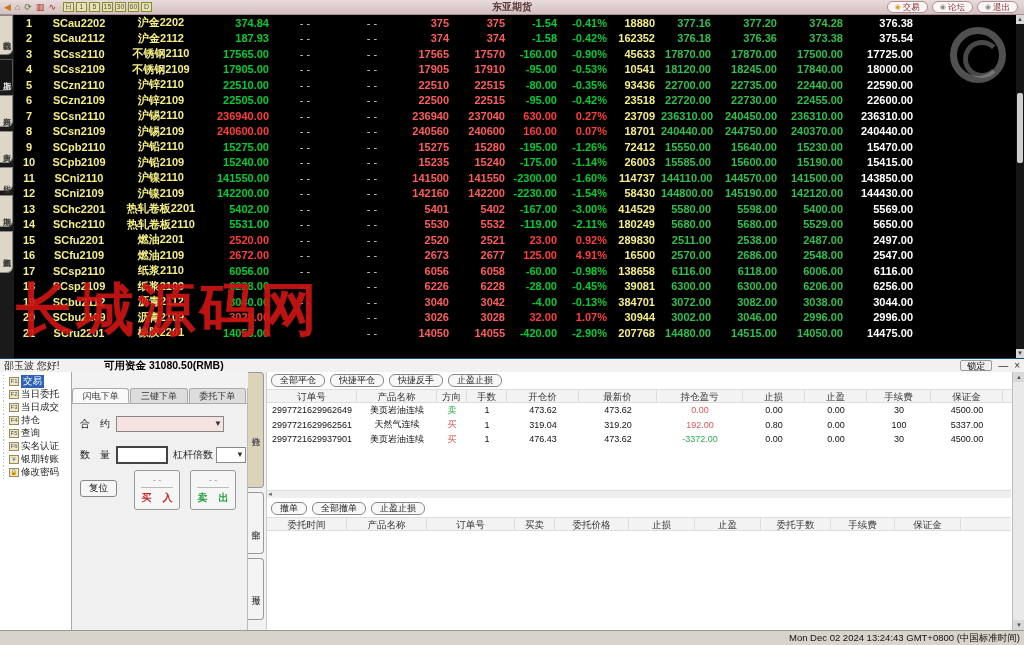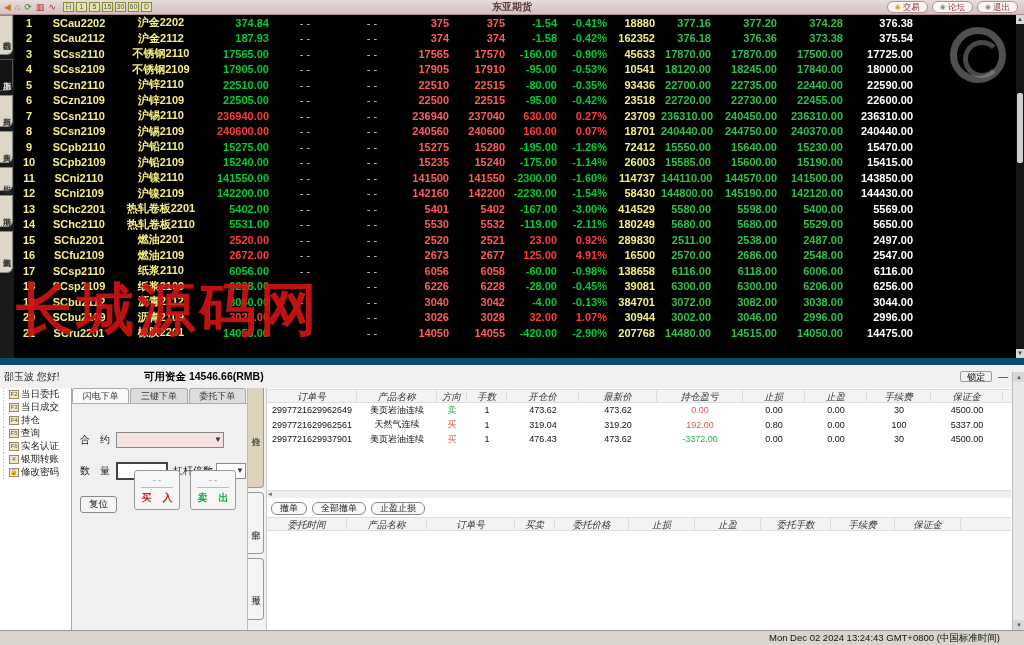--- a/index.html
+++ b/index.html
@@ -45,22 +45,22 @@
 
   
   .watermark { position:absolute; left:16px; top:272px; font-size:57px; font-weight:bold;
     color:rgba(205,20,20,0.92); z-index:55; letter-spacing:4px; white-space:nowrap; }
   .wm-logo { position:absolute; right:18px; top:27px; width:56px; height:56px; border-radius:50%;
     border:7px solid rgba(160,160,160,0.5); z-index:54; }
   .wm-logo::after { content:""; position:absolute; left:6px; top:6px; width:28px; height:28px;
     border-radius:50%; border:5px solid rgba(160,160,160,0.45); border-right-color:transparent; }
 
   
-  .acct-strip { position:absolute; top:358px; left:0; width:1024px; height:30px; background:#f3f1ef;
-    border-top:7px solid #0c4a6e; display:flex; align-items:center; font-size:10px; color:#222; z-index:40;gap:40px; }
+  .acct-strip { position:absolute; top:358px; left:0; width:1024px; height:14px; background:#f3f1ef;
+    border-top:1px solid #0c4a6e; display:flex; align-items:center; font-size:10px; color:#222; z-index:40; }
   .greeting { padding-left:4px; width:104px; }
   .funds { font-weight:bold; font-size:10.5px; color:#000; }
   .strip-ctrls { margin-left:auto; display:flex; align-items:center; gap:6px; padding-right:4px; }
   .lock-btn { border:1px solid #999; background:#f0f0f0; border-radius:2px; font-size:9px; padding:0 6px; height:11px; line-height:10px; }
   .win-min,.win-close { font-size:10px; color:#333; line-height:10px; }
 
   .bottom { position:absolute; top:372px; left:0; width:1024px; height:258px; background:#f2f2f2; }
 
   
   .tree { position:absolute; left:0; top:0; width:72px; height:258px; background:#fff; border-right:1px solid #aaa; padding:3px 0 0 3px; }
@@ -69,21 +69,21 @@
   .tree-ico { width:10px; height:9px; background:#efe7c8; border:1px solid #998c5a; font-size:6px; line-height:7px;
     text-align:center; color:#555; flex:none; }
   .tree-item.selected .lbl { background:#2f63b5; color:#fff; padding:0 2px; }
 
   
   .orderp { position:absolute; left:72px; top:16px; width:176px; height:326px; background:#f0f0f0; border-right:1px solid #bbb; }
   .op-tabs { display:flex; height:16px; border-bottom:1px solid #aaa; }
   .op-tab { flex:1; font-size:9px; line-height:15px; text-align:center; color:#333; background:#ddd;
     border:1px solid #aaa; border-bottom:none; border-radius:3px 3px 0 0; margin-right:1px; }
   .op-tab.active { background:#fafafa; border-bottom:1px solid #fafafa; }
-  .op-row { position:absolute; display:flex; align-items:center; font-size:10px; color:#222;margin-top:16px; }
+  .op-row { position:absolute; display:flex; align-items:center; font-size:10px; color:#222; }
   .op-label { letter-spacing:0; }
   .sel { border:1px solid #888; background:#fff; height:16px; position:relative; }
   .sel.pink { background:#f7e2e2; }
   .sel .car { position:absolute; right:1px; top:2px; font-size:8px; color:#333; }
   .qty-input { width:52px; height:18px; border:2px solid #444; background:#fff; }
   .reset-btn { border:1px solid #888; background:#f6f6f6; border-radius:3px; font-size:9.5px; padding:1px 8px; }
   .big-btn { position:absolute; width:46px; height:40px; border:1px solid #999; border-radius:3px; background:#f6f6f6; text-align:center; }
   .big-btn .pp { font-size:9px; color:#999; line-height:14px; border-bottom:1px solid #bbb; margin:2px 6px 0; }
   .big-btn .bl { font-size:10px; font-weight:bold; line-height:20px; letter-spacing:4px; padding-left:4px; }
   .buy .bl { color:#cc2222; } .sell .bl { color:#1f9e3f; }
@@ -96,35 +96,35 @@
   .side-tab.active { background:#ddd3bb; }
   .st-pos { height:116px; } .st-all { height:62px; } .st-cancel { height:62px; }
 
   
   .tbls { position:absolute; left:266px; top:0; width:746px; height:258px; background:#fff; border-left:1px solid #ccc; }
   .btn-row { display:flex; gap:5px; padding:2px 0 2px 4px; align-items:center; }
   .sm-btn { border:1px solid #888; background:#f8f8f8; border-radius:6px; font-size:9px; line-height:11px; padding:0 8px; color:#222; }
   .grid-head,.grid-row { display:grid; align-items:center; }
   .pos-grid { grid-template-columns:90px 80px 30px 40px 72px 78px 86px 62px 62px 64px 72px auto; }
   .ord-grid { grid-template-columns:80px 80px 88px 40px 74px 66px 66px 70px 64px 66px auto; }
-  .grid-head { height:14px; background:#f3f3f3; border-top:1px solid #ddd; border-bottom:1px solid #ddd; font-size:9.5px; color:#333;font-style:italic; }
+  .grid-head { height:14px; background:#f3f3f3; border-top:1px solid #ddd; border-bottom:1px solid #ddd; font-size:9.5px; color:#333; }
   .grid-head > div { text-align:center; border-right:1px solid #ddd; line-height:13px; white-space:nowrap; overflow:hidden; }
   .grid-row { height:14.5px; font-size:9px; color:#111; }
   .grid-row > div { text-align:center; white-space:nowrap; overflow:hidden; }
   .p-up { color:#e05555; } .p-dn { color:#2fae4f; }
   .hscroll { position:absolute; left:0; top:118px; width:744px; height:8px; background:#efefef; border-top:1px solid #ddd; font-size:6px; color:#666; line-height:7px; }
   .orders-block { position:absolute; left:0; top:128px; width:744px; }
   .vscroll { position:absolute; right:0; top:372px; width:12px; height:258px; background:#e9e9e9; border-left:1px solid #bbb; z-index:41; }
   .vscroll .arr { width:12px; height:10px; background:#d9d9d9; font-size:6px; text-align:center; line-height:10px; color:#555; }
   .vscroll .arr.b { position:absolute; bottom:0; }
 
   
   .statusbar { position:absolute; top:630px; left:0; width:1024px; height:15px; background:#d8d4cc;
     border-top:1px solid #999; display:flex; align-items:center; justify-content:flex-end;
-    font-size:9.5px; color:#111; padding-right:24px; }
+    font-size:9.5px; color:#111; padding-right:4px; }
 </style>
 </head>
 <body>
 
 <div class="titlebar">
   <div class="tb-icons">
     <span class="tb-ico" style="color:#c87818">◀</span>
     <span class="tb-ico" style="color:#8a6a20">⌂</span>
     <span class="tb-ico" style="color:#4a7a2a">⟳</span>
     <span class="tb-ico" style="color:#b02020">▥</span>
@@ -552,21 +552,21 @@
   <div class="thumb"></div>
   <div class="arr" style="bottom:0">▼</div>
 </div>
 
 <div class="watermark">长城源码网</div>
 <div class="wm-logo"></div>
 
 <div class="acct-strip">
   <span class="greeting">邵玉波 您好!</span>
   <span class="funds"><span>可用资金</span>
-    <span>14546.66(RMB)</span></span>
+    <span>31080.50(RMB)</span></span>
   <span class="strip-ctrls">
     <button class="lock-btn">锁定</button>
     <span class="win-min">—</span>
     <span class="win-close">×</span>
   </span>
 </div>
 
 <div class="bottom">
 
   <div class="tree" id="navTree">

